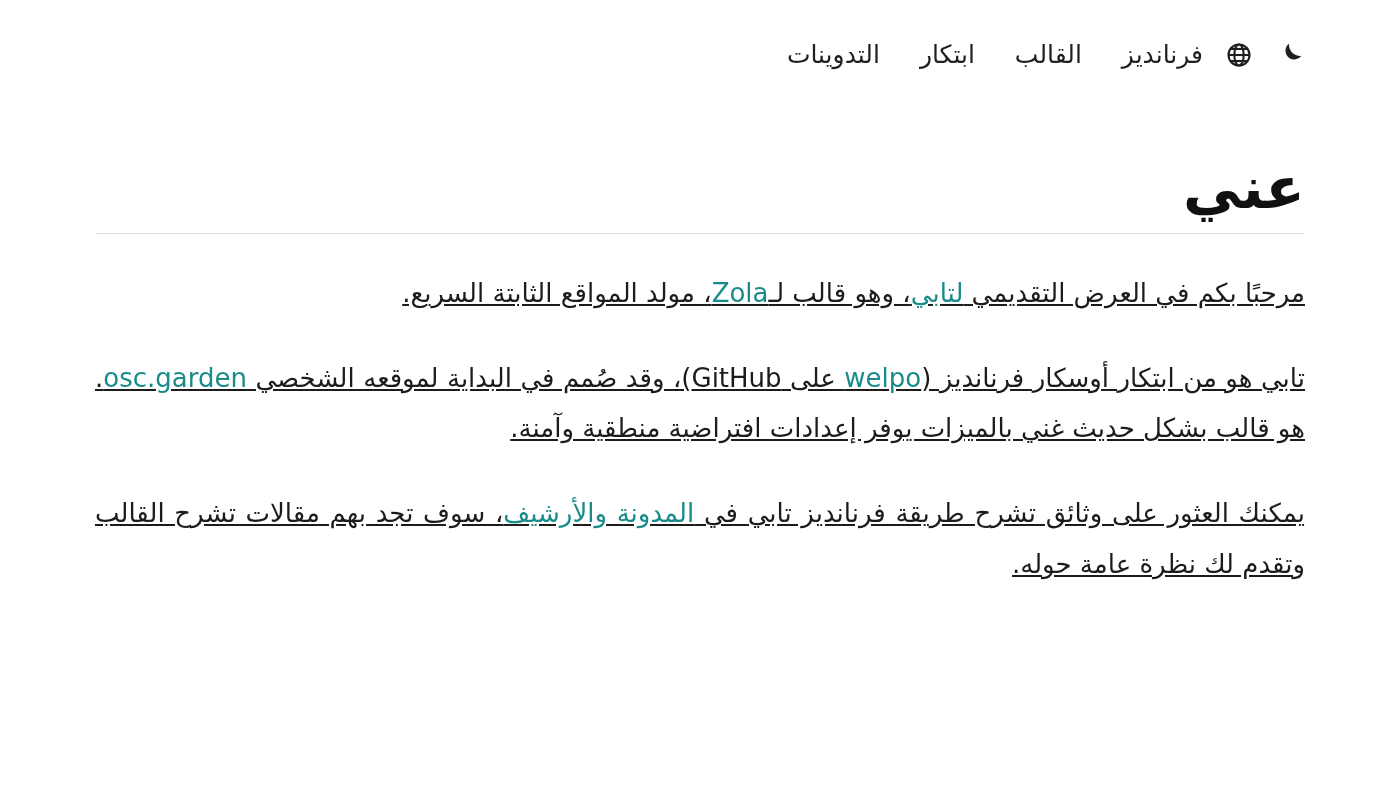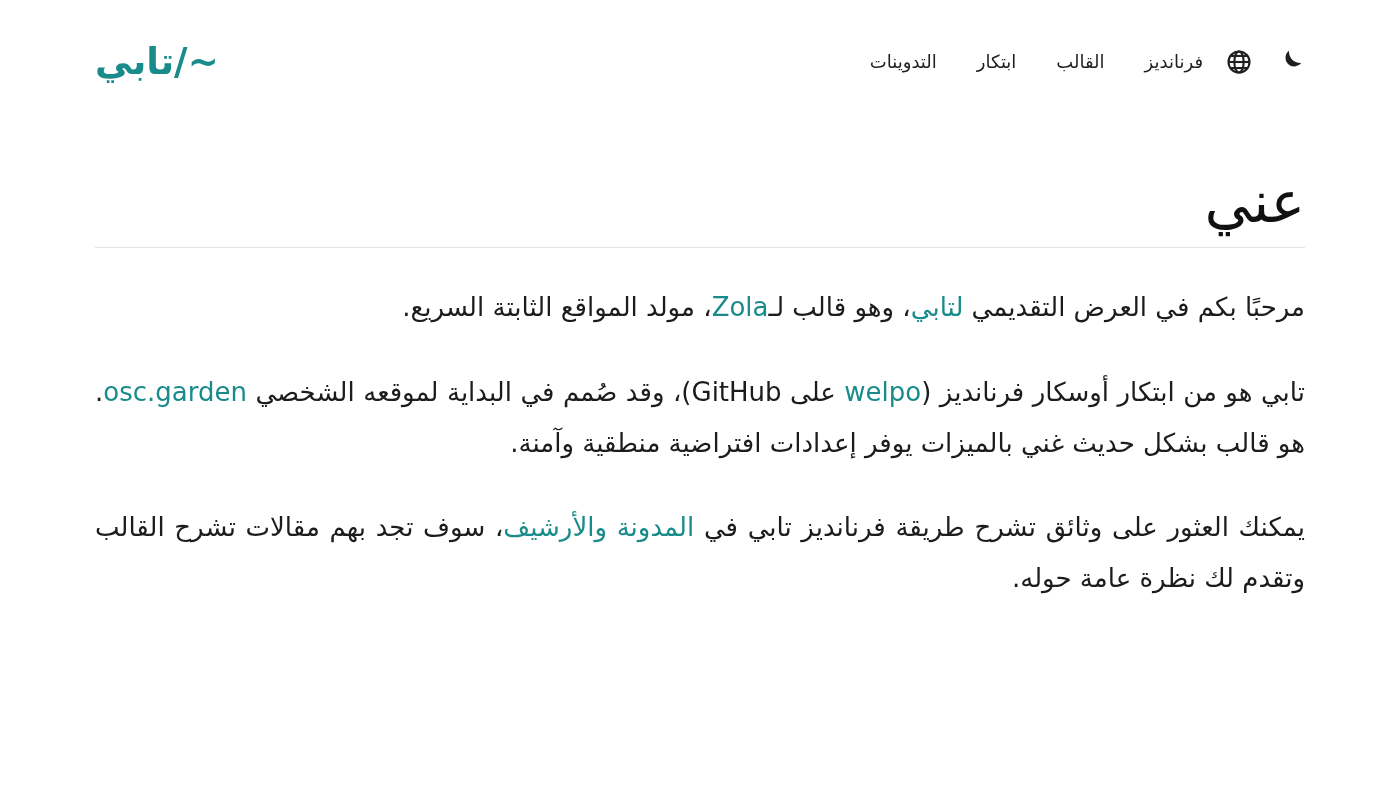--- a/index.html
+++ b/index.html
@@ -46,21 +46,21 @@
   }
   nav.main-nav {
     display: flex;
     flex-direction: row;
     align-items: center;
     margin-right: 55px;
     gap: 0;
   }
   nav.main-nav a.nav-link {
     color: #1f1f1f;
-    font-size: 18px;
+    font-size: 25px;
     text-decoration: none;
     margin-left: 40px;
     white-space: nowrap;
     line-height: 1.2;
   }
   nav.main-nav a.nav-link:last-of-type { margin-left: 34px; }
   .icon-btn {
     background: none;
     border: none;
     padding: 0;
@@ -72,21 +72,21 @@
     color: #1f1f1f;
   }
   .icon-btn svg { display: block; }
 
   
   main.content {
     padding-top: 78px;
   }
   h1.page-title {
     font-size: 58px;
-    font-weight: 400;
+    font-weight: 700;
     color: #111111;
     margin: 0;
     padding: 0 0 14px 0;
     text-align: right;
     line-height: 1.05;
     letter-spacing: -0.5px;
   }
   .title-rule {
     border: none;
     border-top: 1px solid #e2e2e2;
@@ -94,20 +94,21 @@
     height: 0;
   }
   p.body-text {
     font-size: 26px;
     line-height: 1.95;
     color: #1c1c1c;
     margin: 0 0 34px 0;
     text-align: justify;
     text-align-last: right;
     direction: rtl;
+    text-decoration: underline;
   }
   p.body-text:last-child { margin-bottom: 0; }
   a.inline-link {
     color: #1a8b8b;
     text-decoration: none;
   }
   .ltr { direction: ltr; unicode-bidi: isolate; }
 </style>
 </head>
 <body>
@@ -133,21 +134,20 @@
         </svg>
       </button>
 
       <nav class="main-nav" style="margin-right:0;margin-left:0;">
         <a class="nav-link" href="#">فرنانديز</a>
         <a class="nav-link" href="#">القالب</a>
         <a class="nav-link" href="#">ابتكار</a>
         <a class="nav-link" href="#">التدوينات</a>
       </nav>
 
-      <a class="brand" href="#" style="margin-right:auto;">~/تابي</a>
     </header>
   </div>
 
   <div class="container">
     <main class="content">
 
       <h1 class="page-title">عني</h1>
       <hr class="title-rule">
 
       <p class="body-text">

